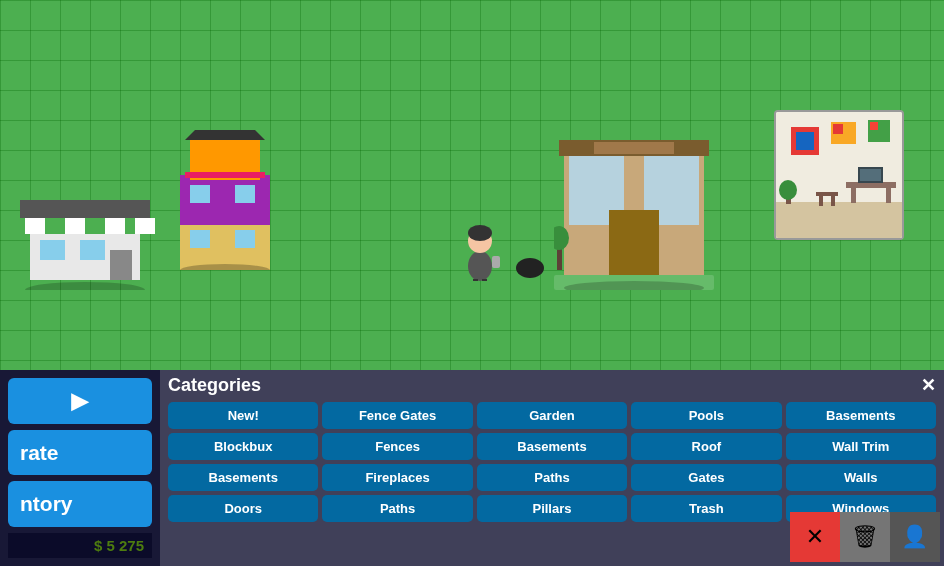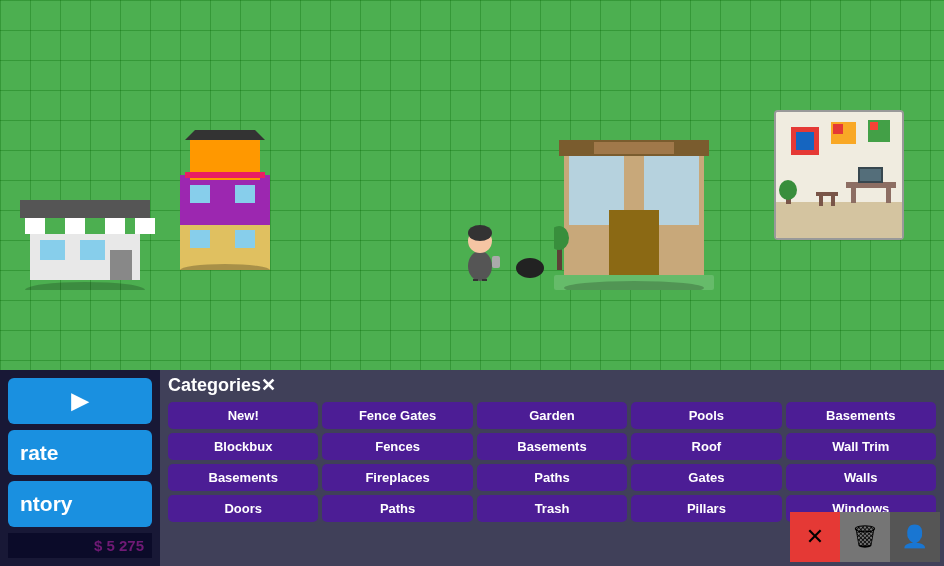--- a/index.html
+++ b/index.html
@@ -106,38 +106,38 @@
     .left-btn.cursor-btn {
       display: flex;
       align-items: center;
       justify-content: center;
       font-size: 20px;
     }
 
     
     #money-display {
       background: rgba(10, 10, 40, 0.9);
-      color: #701a75;
+      color: #4d7c0f;
       font-size: 15px;
       font-weight: bold;
       padding: 4px 8px;
       text-align: right;
     }
 
     
     #categories-panel {
       flex: 1;
       position: relative;
       padding: 4px 8px;
     }
 
     #categories-header {
       display: flex;
       align-items: center;
-      justify-content: flex-start;
+      justify-content: space-between;
       margin-bottom: 6px;
     }
 
     #categories-title {
       color: white;
       font-size: 18px;
       font-weight: bold;
     }
 
     #categories-close {
@@ -150,21 +150,21 @@
     }
 
     
     #categories-grid {
       display: grid;
       grid-template-columns: repeat(5, 1fr);
       gap: 4px;
     }
 
     .cat-btn {
-      background: #4c1d95;
+      background: #0369a1;
       color: white;
       border: none;
       border-radius: 5px;
       padding: 6px 4px;
       font-size: 13px;
       font-weight: bold;
       cursor: pointer;
       text-align: center;
       white-space: nowrap;
     }
@@ -357,22 +357,22 @@
         <button class="cat-btn">Basements</button>
         <button class="cat-btn">Roof</button>
         <button class="cat-btn">Wall Trim</button>
         <button class="cat-btn">Basements</button>
         <button class="cat-btn">Fireplaces</button>
         <button class="cat-btn">Paths</button>
         <button class="cat-btn">Gates</button>
         <button class="cat-btn">Walls</button>
         <button class="cat-btn">Doors</button>
         <button class="cat-btn">Paths</button>
+        <button class="cat-btn">Pillars</button>
         <button class="cat-btn">Trash</button>
-        <button class="cat-btn">Pillars</button>
         <button class="cat-btn">Windows</button>
       </div>
   </div>
 
 </div>
 
 <div id="action-buttons">
   <button class="action-btn red">
     <span>✕</span>
   </button>

